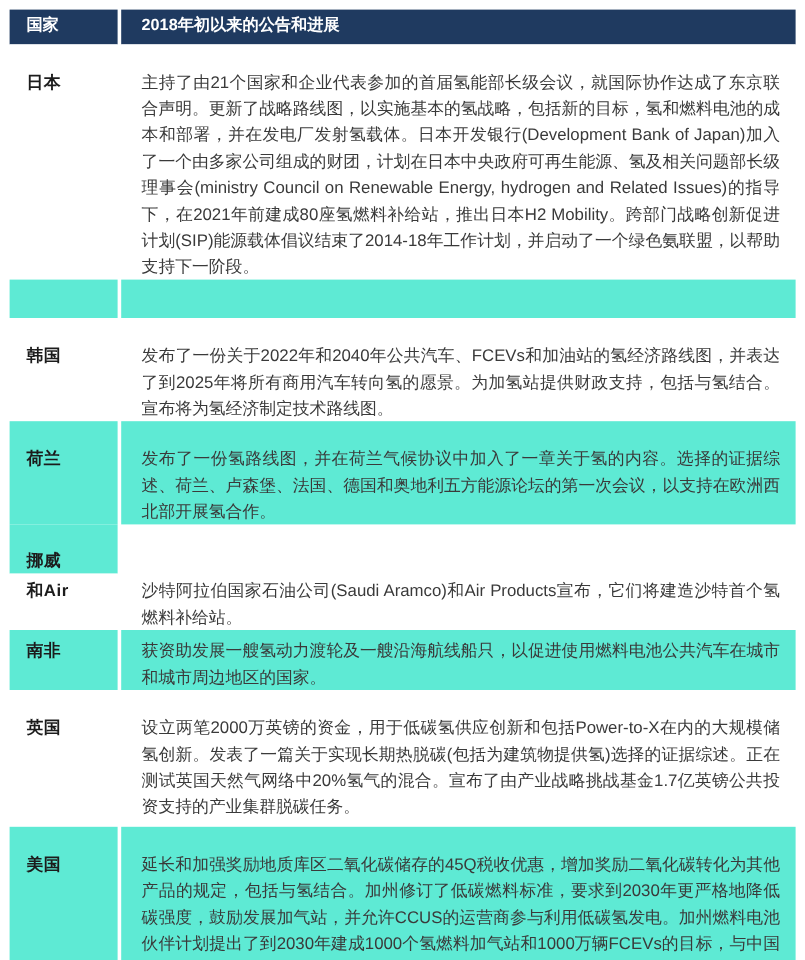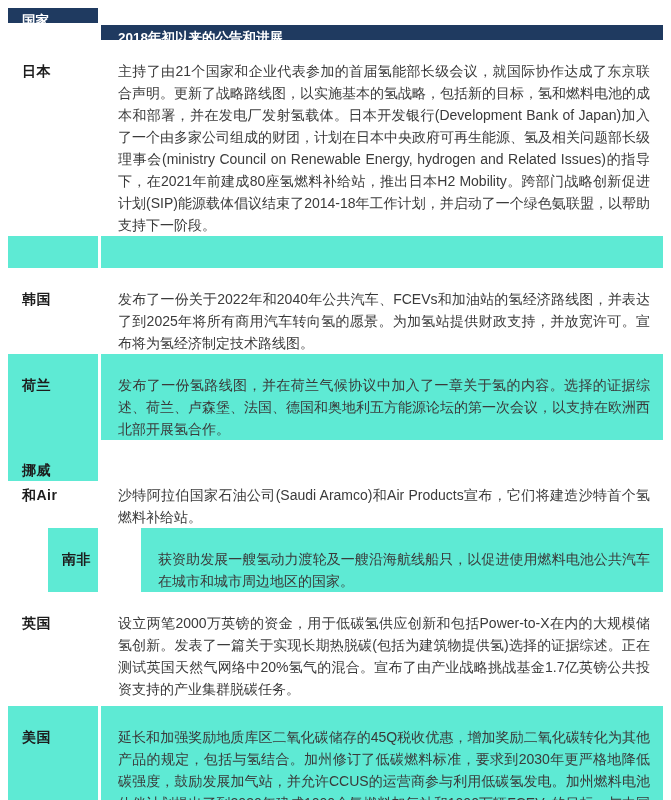--- a/index.html
+++ b/index.html
@@ -23,26 +23,26 @@
     column-gap: 3px; 
     background: #ffffff;
   }
   
   .t-header .cell {
     background: #1f3a60;
     color: #ffffff;
     font-weight: bold;
     font-size: 13.5px;
     line-height: 25px;
-    height: 15px;
+    height: 29px;
     white-space: nowrap;
     overflow: hidden;
   }
   .t-header .cell.country { padding-left: 14px; }
-  .t-header .cell.content { padding-left: 17px; margin-top: 17px; }
+  .t-header .cell.content { padding-left: 17px; }
   
   .t-body .cell {
     font-size: 14px;
     line-height: 22px;
     color: #3a3a3a;
     padding-top: 20px;
     box-sizing: border-box;
   }
   .t-body .cell.country {
     padding-left: 14px;
@@ -59,21 +59,21 @@
   .t-row.shaded .cell { background: #5eead4; }
   .t-row.plain  .cell { background: #ffffff; }
   
   .row-0 .cell { min-height: 163px; }
   .row-1 .cell { min-height: 32px; }
   .row-2 .cell { min-height: 75px; }
   .row-3 .cell { min-height: 79px; }
   .row-4 .cell { min-height: 66px; }
   .row-5 .cell { min-height: 26px; padding-top: 19px; }
   .row-6 .cell { min-height: 37px; padding-top: 3px; }
-  .row-7 .cell { min-height: 40px; padding-top: 20px; margin-left: 40px; }
+  .row-7 .cell { min-height: 40px; padding-top: 6px; }
   .row-8 .cell { min-height: 114px; }
   .row-9 .cell { min-height: 125px; }
 </style>
 </head>
 <body>
 
 <div class="table-wrap">
   <div class="t-row t-header">
     <div class="cell country">国家</div>
     <div class="cell content">2018年初以来的公告和进展</div>
@@ -82,21 +82,21 @@
       <div class="t-row row-0 plain">
         <div class="cell country">日本</div>
         <div class="cell content">主持了由21个国家和企业代表参加的首届氢能部长级会议，就国际协作达成了东京联合声明。更新了战略路线图，以实施基本的氢战略，包括新的目标，氢和燃料电池的成本和部署，并在发电厂发射氢载体。日本开发银行(Development Bank of Japan)加入了一个由多家公司组成的财团，计划在日本中央政府可再生能源、氢及相关问题部长级理事会(ministry Council on Renewable Energy, hydrogen and Related Issues)的指导下，在2021年前建成80座氢燃料补给站，推出日本H2 Mobility。跨部门战略创新促进计划(SIP)能源载体倡议结束了2014-18年工作计划，并启动了一个绿色氨联盟，以帮助支持下一阶段。</div>
       </div>
       <div class="t-row row-1 shaded">
         <div class="cell country"></div>
         <div class="cell content"></div>
       </div>
       <div class="t-row row-2 plain">
         <div class="cell country">韩国</div>
-        <div class="cell content">发布了一份关于2022年和2040年公共汽车、FCEVs和加油站的氢经济路线图，并表达了到2025年将所有商用汽车转向氢的愿景。为加氢站提供财政支持，并放宽许可。宣布将为氢经济制定技术路线图。</div>
+        <div class="cell content">发布了一份关于2022年和2040年公共汽车、FCEVs和加油站的氢经济路线图，并表达了到2025年将所有商用汽车转向氢的愿景。为加氢站提供财政支持，包括与氢结合。宣布将为氢经济制定技术路线图。</div>
       </div>
       <div class="t-row row-3 shaded">
         <div class="cell country">荷兰</div>
         <div class="cell content">发布了一份氢路线图，并在荷兰气候协议中加入了一章关于氢的内容。选择的证据综述、荷兰、卢森堡、法国、德国和奥地利五方能源论坛的第一次会议，以支持在欧洲西北部开展氢合作。</div>
       </div>
       <div class="t-row row-5 shaded">
         <div class="cell country">挪威</div>
       </div>
       <div class="t-row row-6 plain">
         <div class="cell country">和Air</div>

